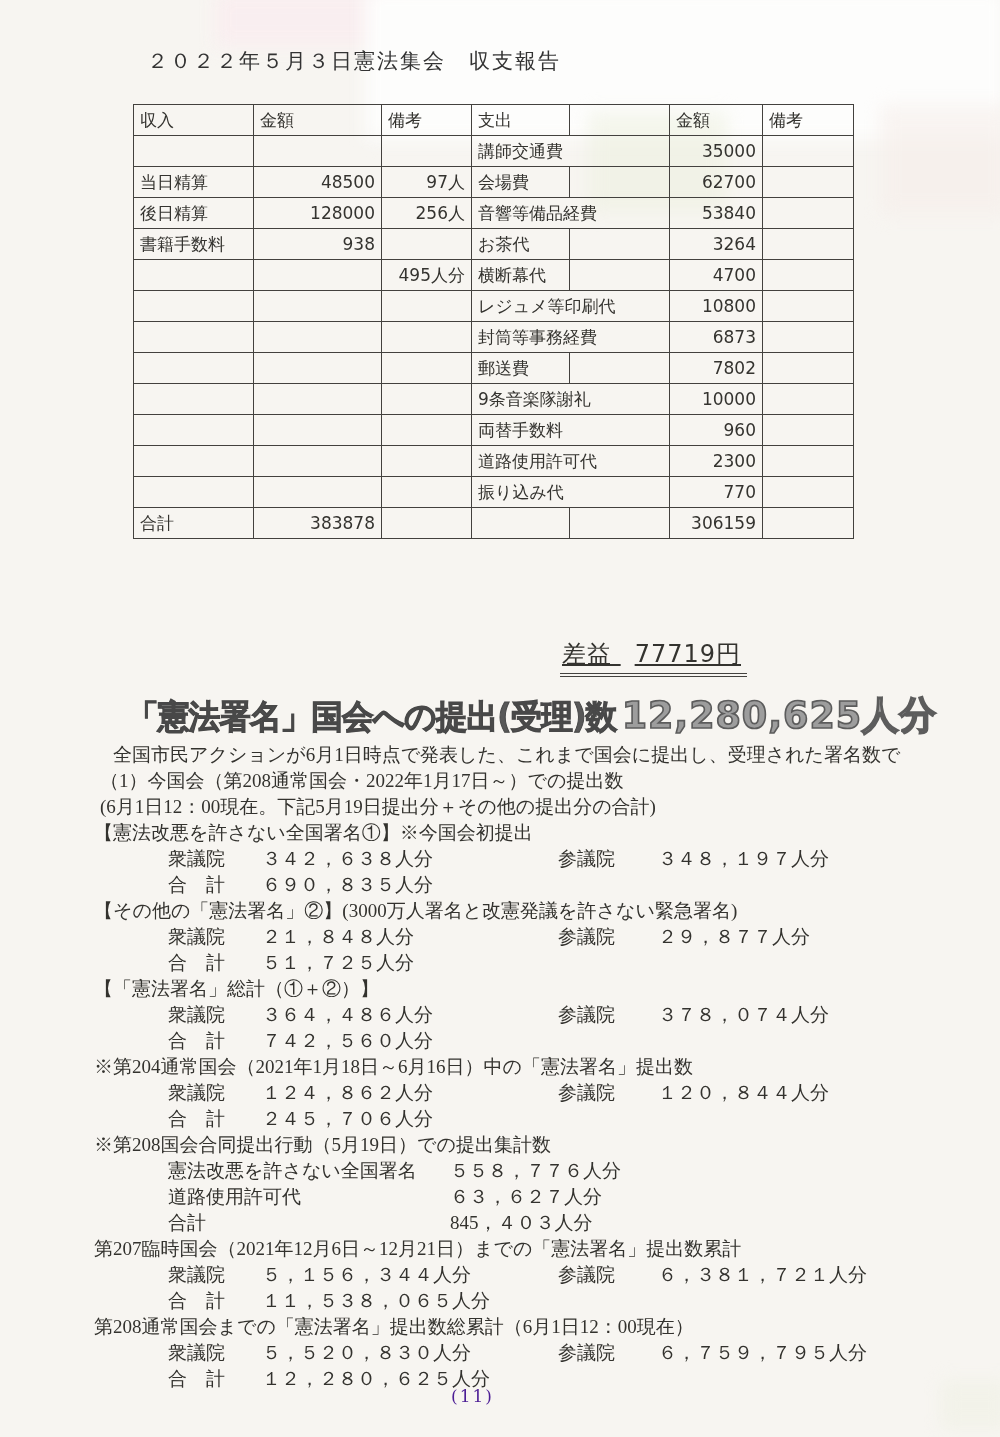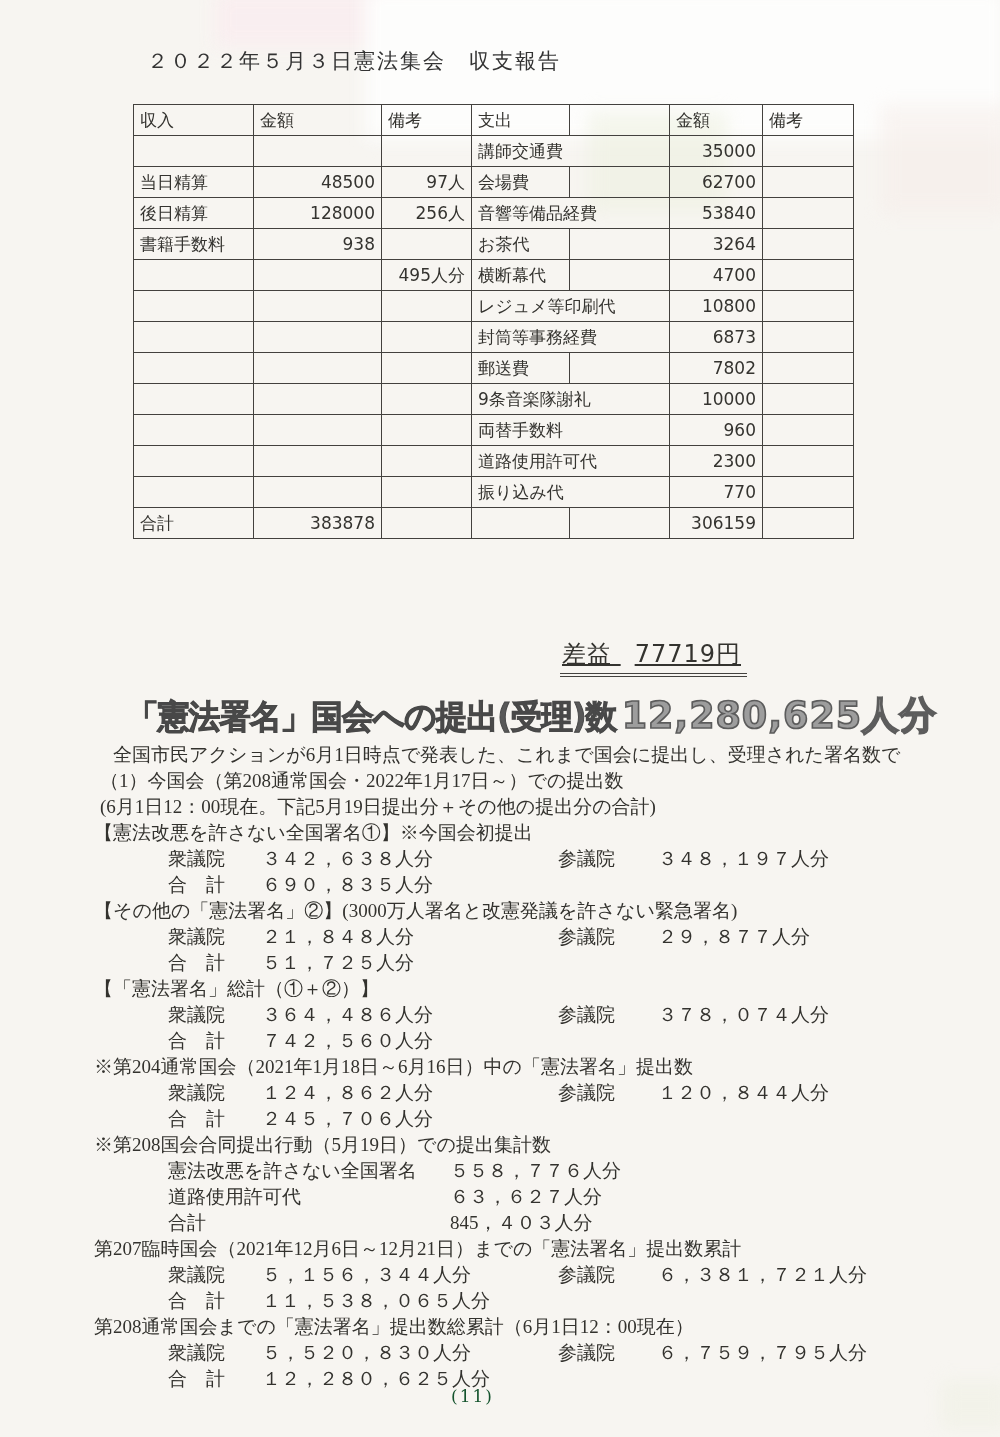--- a/index.html
+++ b/index.html
@@ -76,21 +76,21 @@
   .sig .row{display:flex;padding-left:74px;}
   .sig .l1{width:94px;}
   .sig .v1{width:296px;}
   .sig .l2{width:100px;}
   .sig .sublabel{width:282px;}
   .sig .subvalue{width:180px;text-align:left;}
 
   .page-number{
     position:absolute;left:451px;top:1386px;
     font-family:"DejaVu Serif",serif;font-size:17px;
-    color:#14532d;letter-spacing:2px;
+    color:#4c1d95;letter-spacing:2px;
   }
 </style>
 </head>
 <body>
 
 <div class="page">
 
   <div class="artifact art-pink"></div>
   <div class="artifact art-white"></div>
   <div class="artifact art-green1"></div>

